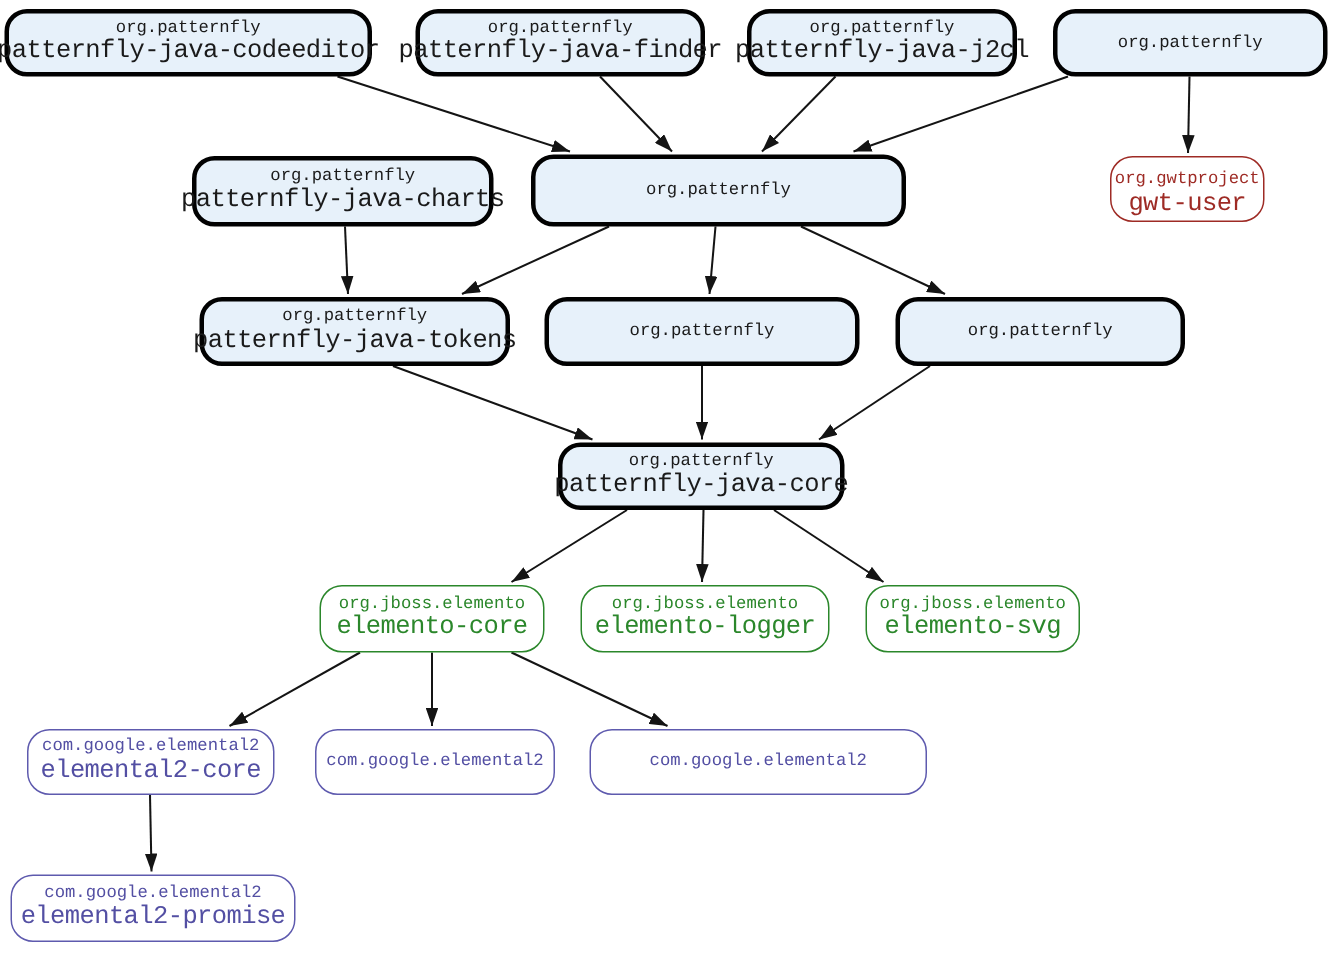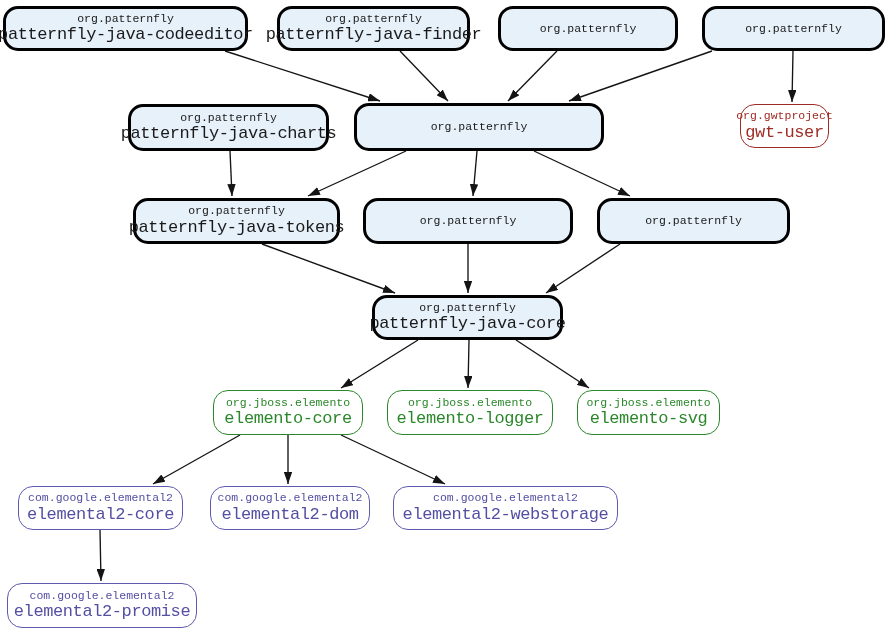--- a/index.html
+++ b/index.html
@@ -76,32 +76,33 @@
       <div class="node" style="left: 3px; top: 6px; width: 245px; height: 45px; background: rgb(231, 241, 250); border: 3px solid rgb(1, 1, 1); color: rgb(26, 26, 26);">
         <div class="pkg">org.patternfly</div>
         <div class="name">patternfly-java-codeeditor</div>
       </div>
       <div class="node" style="left: 277px; top: 6px; width: 193px; height: 45px; background: rgb(231, 241, 250); border: 3px solid rgb(1, 1, 1); color: rgb(26, 26, 26);">
         <div class="pkg">org.patternfly</div>
         <div class="name">patternfly-java-finder</div>
       </div>
       <div class="node" style="left: 498px; top: 6px; width: 180px; height: 45px; background: rgb(231, 241, 250); border: 3px solid rgb(1, 1, 1); color: rgb(26, 26, 26);">
         <div class="pkg">org.patternfly</div>
+        <div class="name">patternfly-java-j2cl</div>
       </div>
       <div class="node" style="left: 702px; top: 6px; width: 183px; height: 45px; background: rgb(231, 241, 250); border: 3px solid rgb(1, 1, 1); color: rgb(26, 26, 26);">
         <div class="pkg">org.patternfly</div>
       </div>
       <div class="node" style="left: 128px; top: 104px; width: 201px; height: 47px; background: rgb(231, 241, 250); border: 3px solid rgb(1, 1, 1); color: rgb(26, 26, 26);">
         <div class="pkg">org.patternfly</div>
         <div class="name">patternfly-java-charts</div>
       </div>
       <div class="node" style="left: 354px; top: 103px; width: 250px; height: 48px; background: rgb(231, 241, 250); border: 3px solid rgb(1, 1, 1); color: rgb(26, 26, 26);">
         <div class="pkg">org.patternfly</div>
       </div>
-      <div class="node" style="left: 740px; top: 104px; width: 89px; height: 44px; background: rgb(255, 255, 255); border: 1.5px solid rgb(158, 43, 37); color: rgb(158, 43, 37);">
+      <div class="node" style="left: 740px; top: 104px; width: 103px; height: 44px; background: rgb(255, 255, 255); border: 1.5px solid rgb(158, 43, 37); color: rgb(158, 43, 37); justify-content: flex-end;">
         <div class="pkg">org.gwtproject</div>
         <div class="name">gwt-user</div>
       </div>
       <div class="node" style="left: 133px; top: 198px; width: 207px; height: 46px; background: rgb(231, 241, 250); border: 3px solid rgb(1, 1, 1); color: rgb(26, 26, 26);">
         <div class="pkg">org.patternfly</div>
         <div class="name">patternfly-java-tokens</div>
       </div>
       <div class="node" style="left: 363px; top: 198px; width: 210px; height: 46px; background: rgb(231, 241, 250); border: 3px solid rgb(1, 1, 1); color: rgb(26, 26, 26);">
         <div class="pkg">org.patternfly</div>
       </div>
@@ -123,24 +124,22 @@
       <div class="node" style="left: 577px; top: 390px; width: 143px; height: 45px; background: rgb(255, 255, 255); border: 1.5px solid rgb(43, 135, 43); color: rgb(43, 135, 43);">
         <div class="pkg">org.jboss.elemento</div>
         <div class="name">elemento-svg</div>
       </div>
       <div class="node" style="left: 18px; top: 486px; width: 165px; height: 44px; background: rgb(255, 255, 255); border: 1.5px solid rgb(94, 90, 174); color: rgb(83, 79, 163);">
         <div class="pkg">com.google.elemental2</div>
         <div class="name">elemental2-core</div>
       </div>
       <div class="node" style="left: 210px; top: 486px; width: 160px; height: 44px; background: rgb(255, 255, 255); border: 1.5px solid rgb(94, 90, 174); color: rgb(83, 79, 163);">
         <div class="pkg">com.google.elemental2</div>
-        <div class="name">elemental2-dom</div>
       </div>
       <div class="node" style="left: 393px; top: 486px; width: 225px; height: 44px; background: rgb(255, 255, 255); border: 1.5px solid rgb(94, 90, 174); color: rgb(83, 79, 163);">
         <div class="pkg">com.google.elemental2</div>
-        <div class="name">elemental2-webstorage</div>
       </div>
       <div class="node" style="left: 7px; top: 583px; width: 190px; height: 45px; background: rgb(255, 255, 255); border: 1.5px solid rgb(94, 90, 174); color: rgb(83, 79, 163);">
         <div class="pkg">com.google.elemental2</div>
         <div class="name">elemental2-promise</div>
       </div>
     </div>
 </div>
 
 </body></html>

